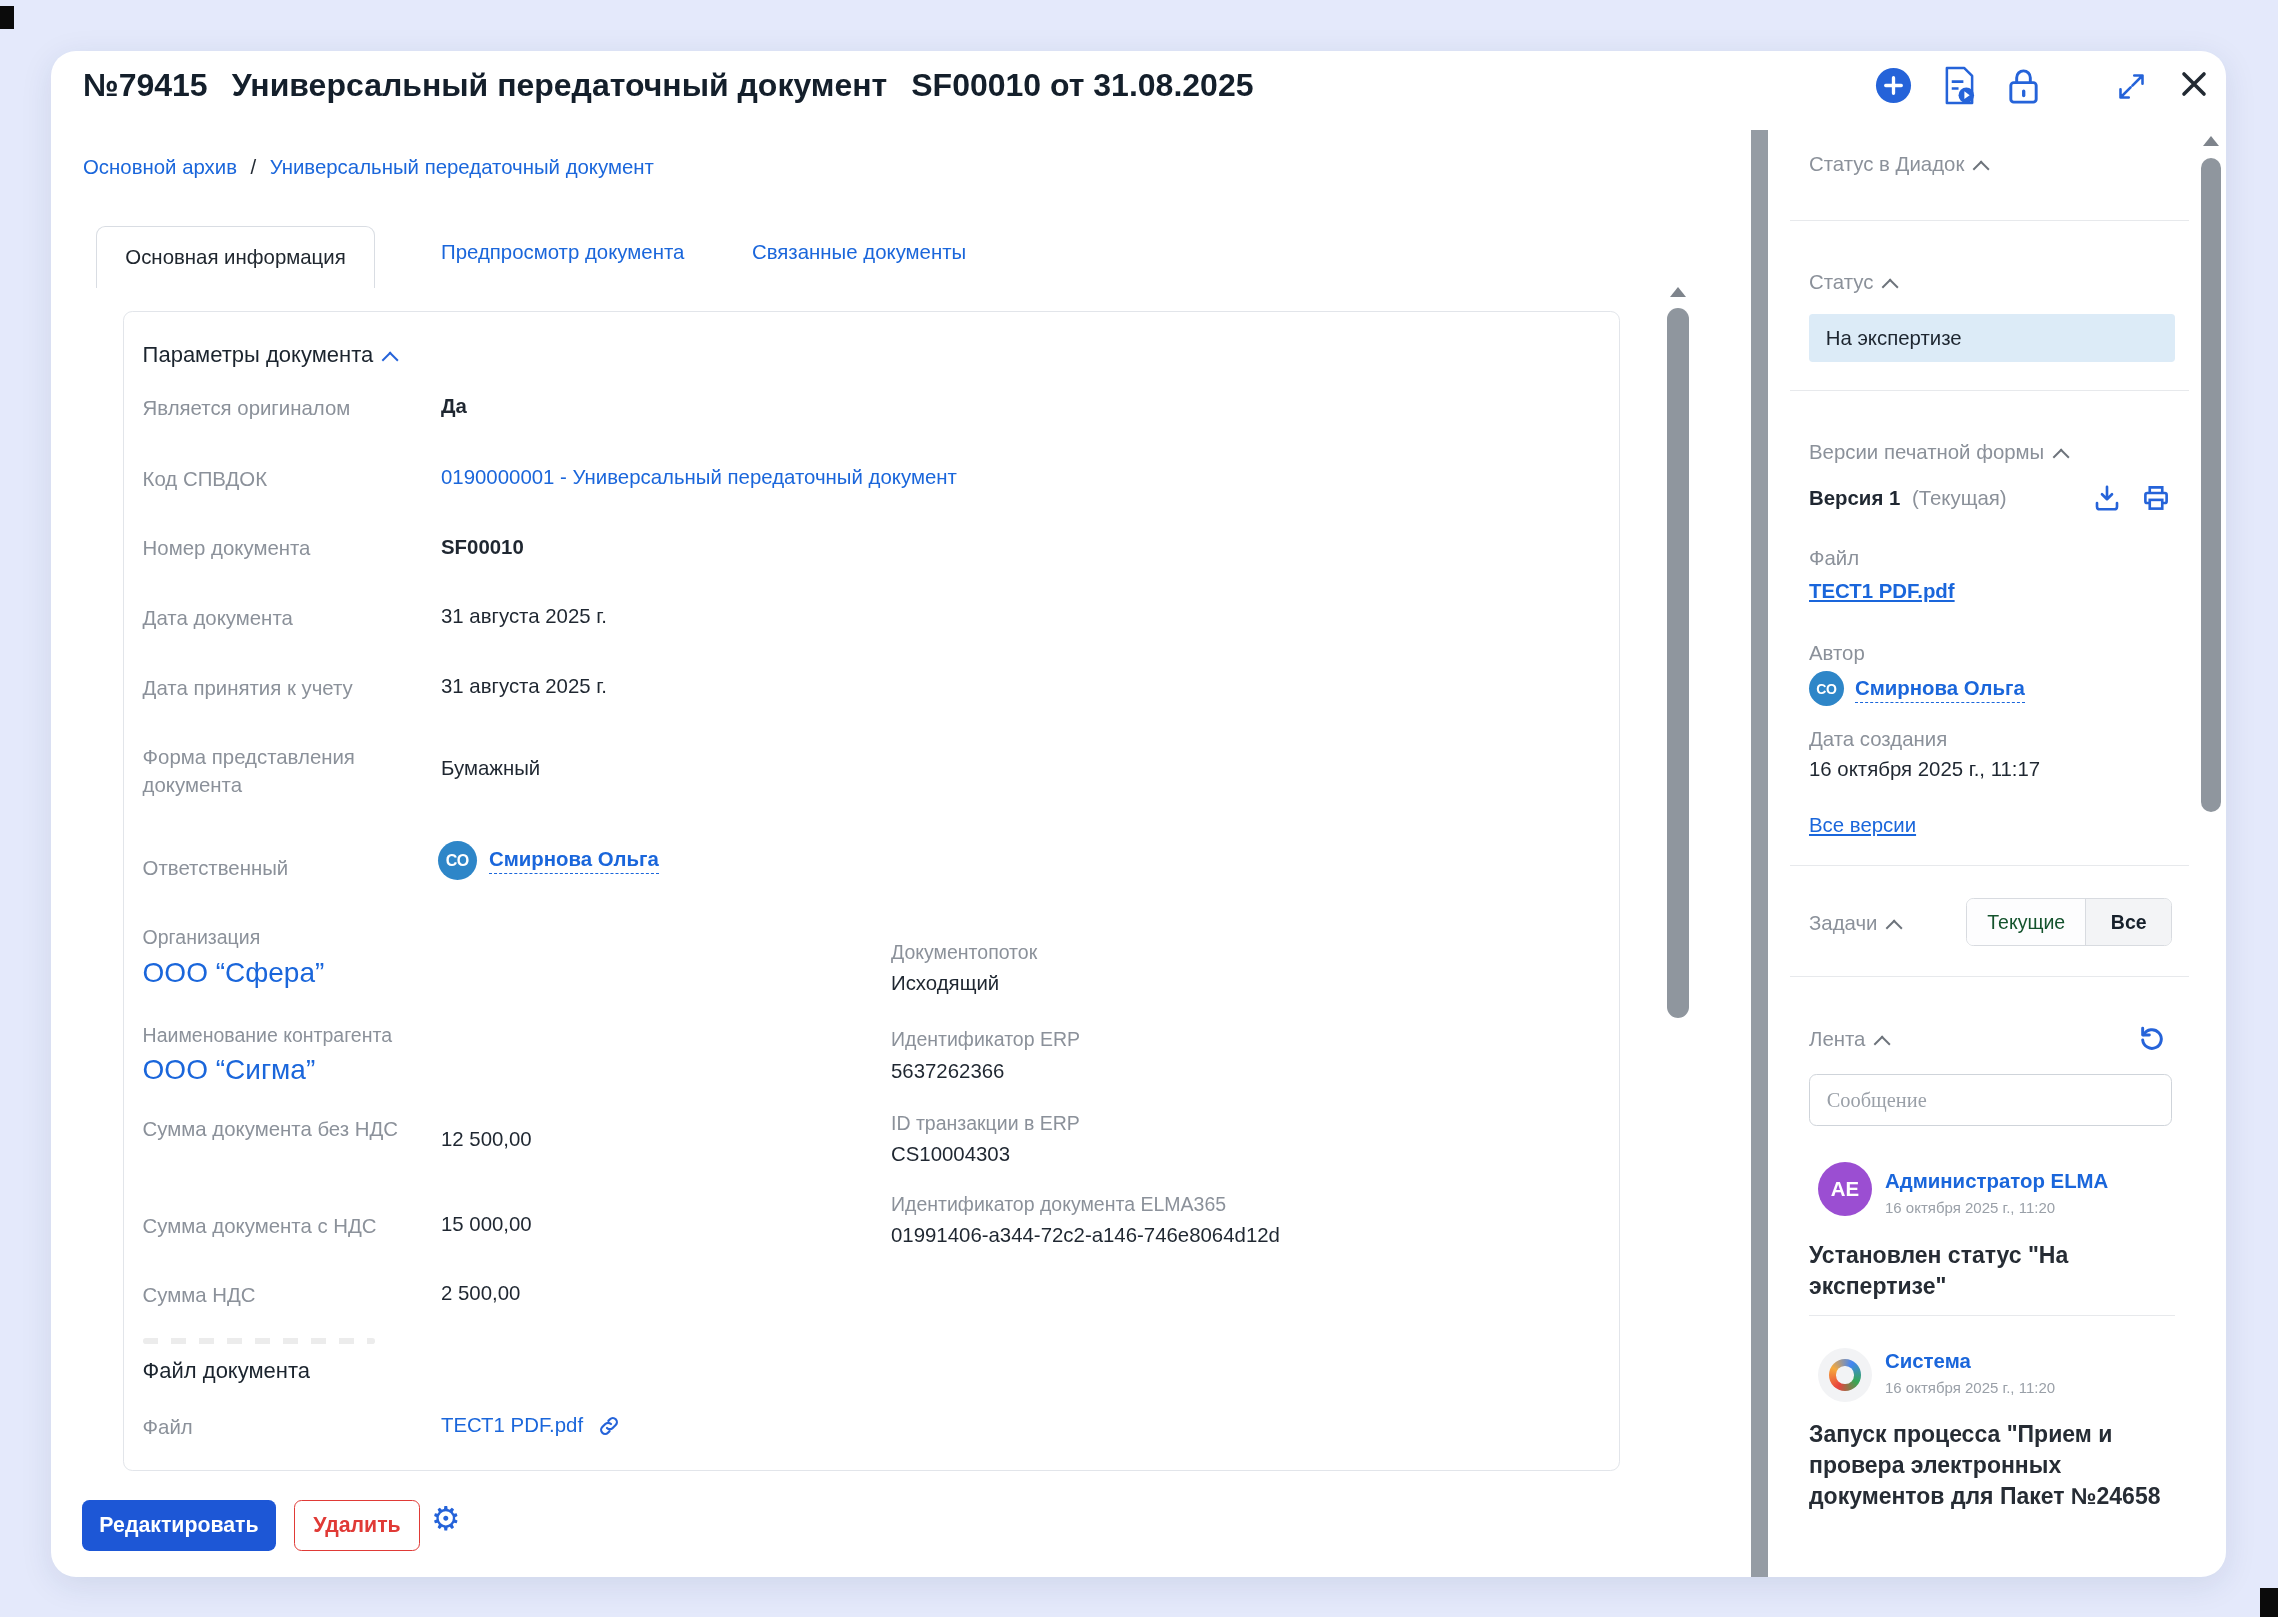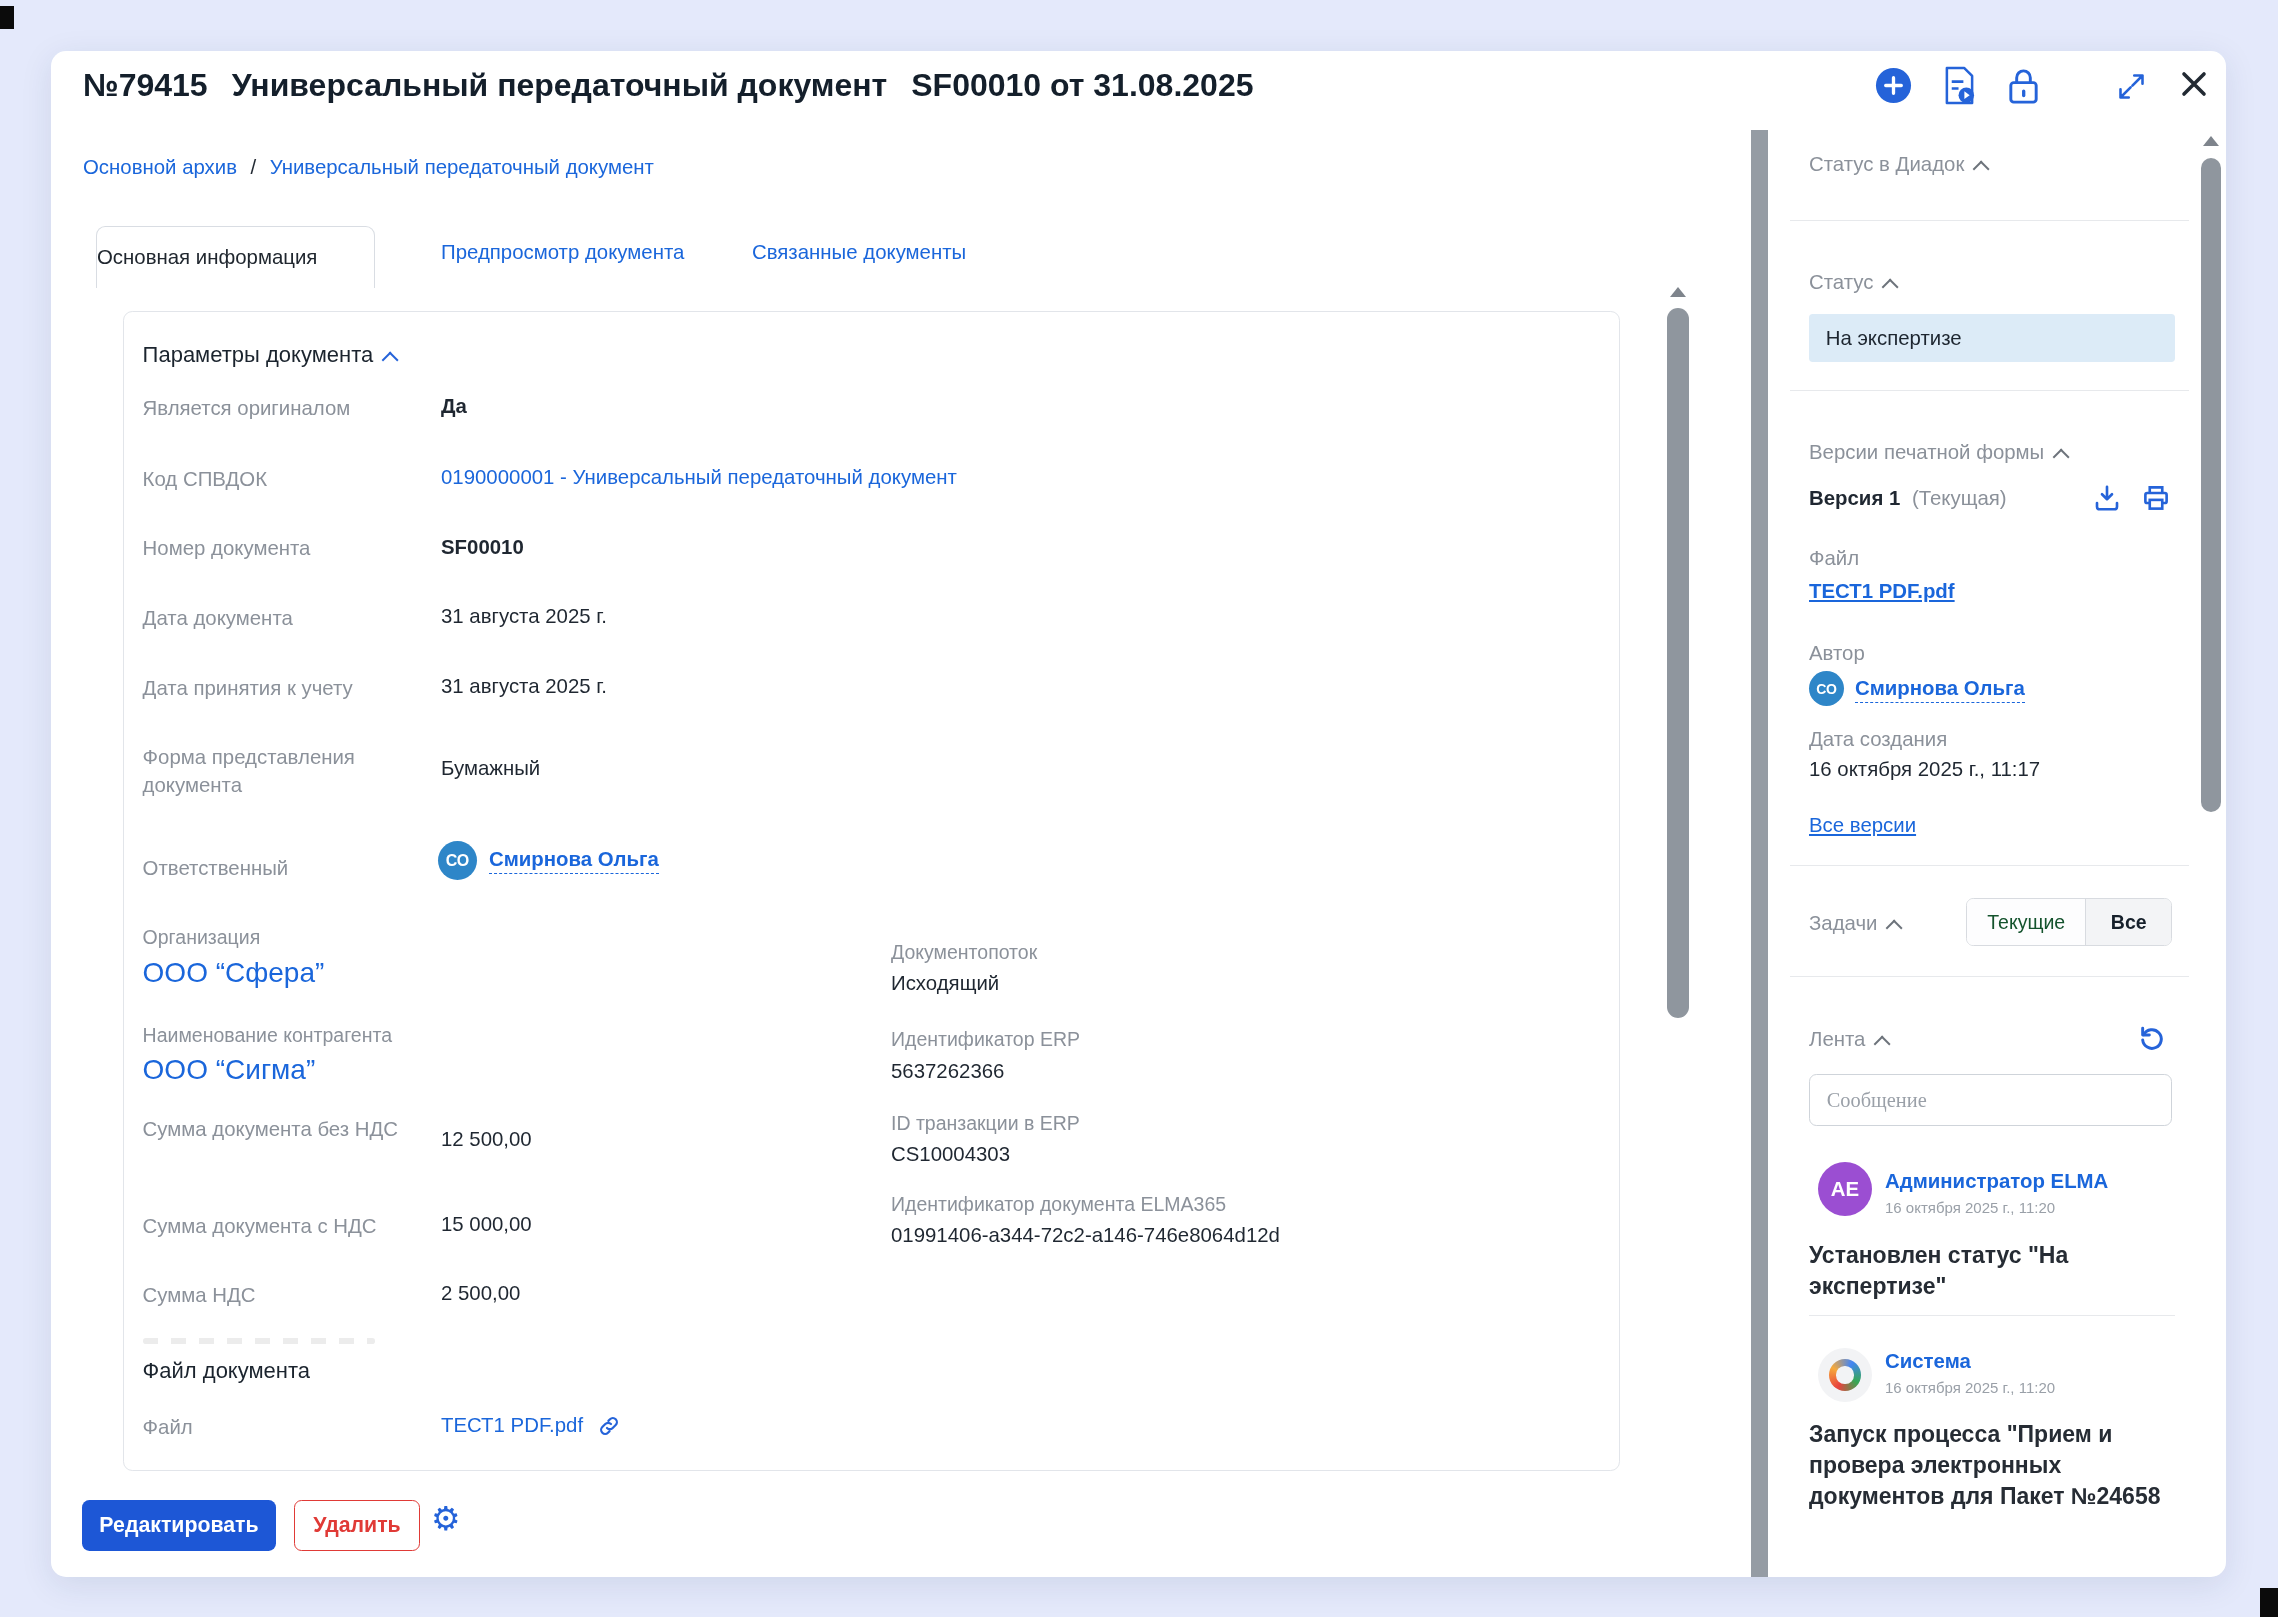--- a/index.html
+++ b/index.html
@@ -1,35 +1,35 @@
 <!DOCTYPE html>
 <html style="font-size:15px"><head>
 <meta charset="utf-8">
 <style>
   html,body{margin:0;padding:0;background:#e4e9fb}
   .screen{position:relative;width:2278px;height:1618px;background:#e4e9fb;font-family:"Liberation Sans",sans-serif;overflow:hidden}
   .abs{position:absolute}
-  .card{position:absolute;left:51px;top:51px;width:2175px;height:1526px;background:#ffffff;border-radius:15px;box-shadow:0 7.4px 32px rgba(30,50,90,.10)}
+  .card{position:absolute;left:51px;top:51px;width:2175px;height:1526px;background:#ffffff;border-radius:25px;box-shadow:0 7.4px 32px rgba(30,50,90,.10)}
   .title{font-size:32px;font-weight:700;color:#141f2b;white-space:nowrap}
   .title .gap{display:inline-block;width:24px}
   .lbl{font-size:20.4px;color:#8b919a}
   .lbl-s{font-size:19.5px;color:#8b919a}
   .val{font-size:20.4px;color:#1f2731}
   .lnk{font-size:20.4px;color:#1a66db;text-decoration:none;cursor:pointer}
   .lnk-l{font-size:28px;color:#1a66db;cursor:pointer}
   .b{font-weight:700}
   .u{text-decoration:underline}
   .dashed-u{border-bottom:1.5px dashed #1a66db;padding-bottom:1.9px}
   .chev{display:inline-block;width:10.2px;height:10.2px;border-left:2.2px solid #6d737b;border-top:2.2px solid #6d737b;transform:rotate(45deg);margin-left:11px;position:relative;top:4.6px}
   .chev.blue{border-color:#2563d9}
   .sec-h{font-size:22px;font-weight:400;color:#1b242e}
   .side-h{font-size:20.4px;color:#8b919a}
   .divider{position:absolute;height:0.9px;background:#e7e9ec}
   .panel{position:absolute;left:72px;top:260px;width:1495px;height:1158px;border:0.9px solid #e2e5ea;border-radius:9.3px;background:#fff}
-  .tab-active{position:absolute;left:45px;top:175px;width:277px;height:61px;background:#fff;border:0.9px solid #d9dde3;border-bottom:none;border-radius:9.3px 9.3px 0 0;display:flex;align-items:center;font-size:20.4px;color:#20272f}
+  .tab-active{position:absolute;left:45px;top:175px;width:277px;height:61px;background:#fff;border:0.9px solid #d9dde3;border-bottom:none;border-radius:9.3px 9.3px 0 0;display:flex;align-items:center;justify-content:center;font-size:20.4px;color:#20272f}
   .tab-inactive{position:absolute;top:190px;font-size:20.4px;color:#1a66db;cursor:pointer}
   .avatar{border-radius:50%;color:#fff;display:flex;align-items:center;justify-content:center;font-weight:700}
   .chip{position:absolute;left:1758px;top:263px;width:366px;height:48px;background:#dcebf7;border-radius:3.7px;display:flex;align-items:center;padding-left:16.7px;box-sizing:border-box;font-size:20.4px;color:#1d2630}
   .toggle{position:absolute;left:1915px;top:847px;width:204px;height:46px;border:0.9px solid #d8dbe0;border-radius:7.4px;display:flex;overflow:hidden;background:#fff}
   .toggle .seg1{width:119px;display:flex;align-items:center;justify-content:center;font-size:19.5px;color:#14532d;border-right:0.9px solid #d8dbe0;background:#fdfdfe;cursor:pointer}
   .toggle .seg2{width:85px;display:flex;align-items:center;justify-content:center;font-size:19.5px;color:#16202b;font-weight:700;background:#f3f4f6;cursor:pointer}
   .msg-input{position:absolute;left:1758px;top:1023px;width:363px;height:52px;border:0.9px solid #cfd4da;border-radius:7.4px;box-sizing:border-box;padding:0 16.7px;font-size:20.4px;color:#30363e;font-family:Liberation Serif, serif;outline:none}
   .msg-input::placeholder{color:#9aa0a8}
   .feed-author{font-size:20.4px;font-weight:600;color:#1a66db}
   .feed-date{font-size:15px;color:#9aa0a8}

